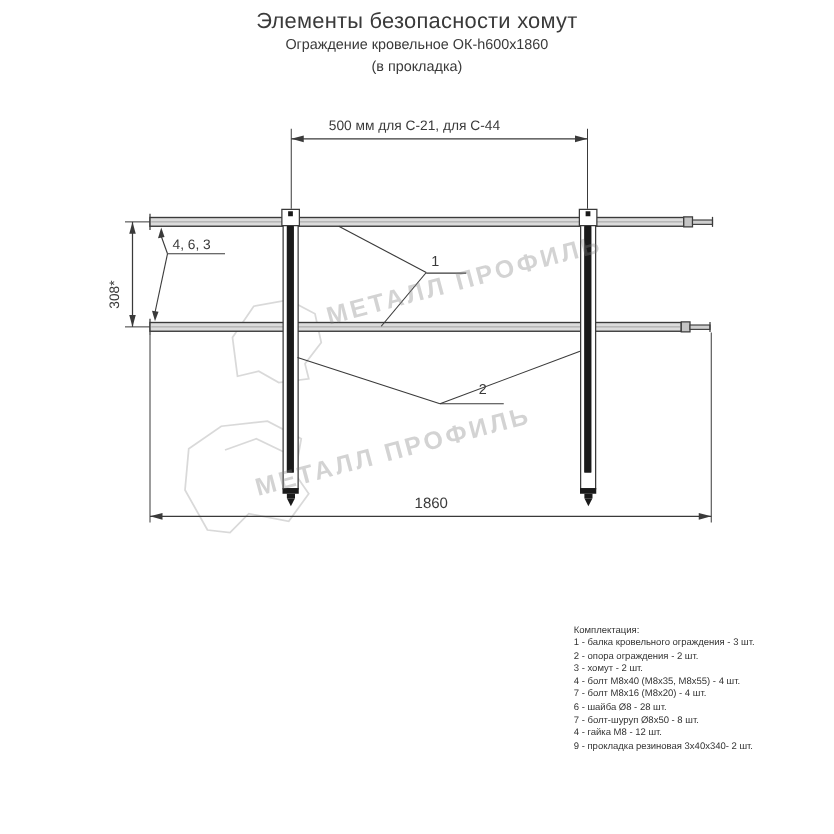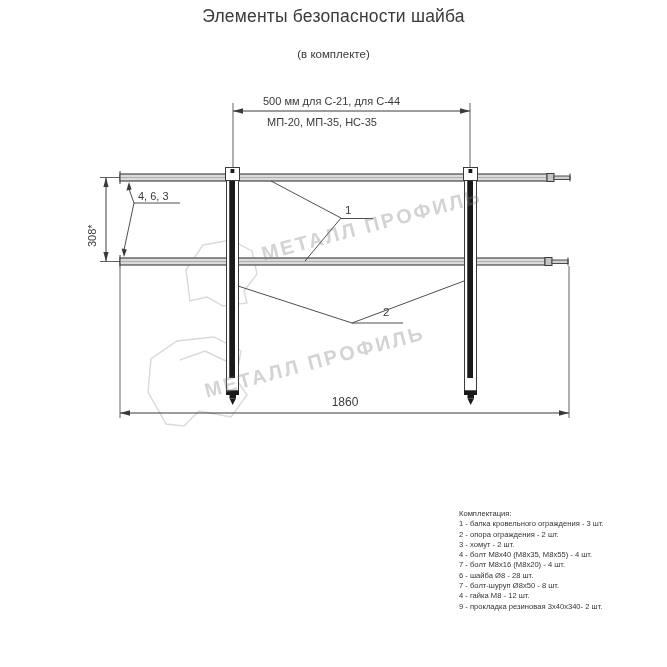--- a/index.html
+++ b/index.html
@@ -35,29 +35,30 @@
   .lbl-1{left:345px;top:204px;font-size:11.5px;}
   .lbl-2{left:383px;top:306px;font-size:11.5px;}
   .lbl-308{left:86px;top:247px;transform:rotate(-90deg);transform-origin:0 0;}
   .lbl-1860{left:323px;top:395px;width:44px;text-align:center;font-size:12px;}
   
   .wm{position:absolute;white-space:nowrap;font-size:20px;letter-spacing:2.5px;font-weight:700;
       color:rgba(130,130,130,.35);transform:rotate(-15deg);transform-origin:0 50%;}
   .wm1{left:262px;top:243px;}
   .wm2{left:205px;top:380px;}
   
-  .parts{position:absolute;left:459px;top:499px;font-size:7.6px;line-height:10.3px;color:#333;margin-top:10px;}
+  .parts{position:absolute;left:459px;top:499px;font-size:7.6px;line-height:10.3px;color:#333;}
 </style>
 </head>
 <body>
 
 <div class="page">
 
-  <div class="title">Элементы безопасности шайба</div>
-  <div class="note">(в комплекте)</div>
+  <div class="title">Элементы безопасности хомут</div>
+  <div class="subtitle">Ограждение кровельное ОК-h600х1860</div>
+  <div class="note">(в прокладка)</div>
 
   <svg class="draw" width="667" height="667" aria-hidden="true">
     <path class="wmshape" d="M190,301 L186,270 L203,245 L231,240 L252,251 L257,274 L244,291 L247,303 L223,306 L207,297 Z"></path>
     <path class="wmshape" d="M166,424 L148,392 L151,359 L177,341 L214,337 L241,351 L236,379 L247,395 L231,417 L199,411 L184,426 Z"></path>
     <path class="wmshape" d="M180,360 L205,351 L228,362"></path>
   </svg>
 
   <svg class="draw" width="667" height="667">
 
     <g>
@@ -140,21 +141,20 @@
       <polygon class="ar" points="129,182 126.4,190.5 131.6,189.6"></polygon>
       <polygon class="ar" points="124,257 121.6,248.6 126.8,249.4"></polygon>
     </g>
   </svg>
 
   <div class="wm wm1">МЕТАЛЛ ПРОФИЛЬ</div>
   <div class="wm wm2">МЕТАЛЛ ПРОФИЛЬ</div>
 
   <div class="lbl dim-top-1">500 мм для С-21, для С-44</div>
   <div class="lbl dim-top-2">
-    <div>МП-20, МП-35, НС-35</div>
   </div>
   <div class="lbl lbl-468">4, 6, 3</div>
   <div class="lbl lbl-308">308*</div>
   <div class="lbl lbl-1">1</div>
   <div class="lbl lbl-2">2</div>
   <div class="lbl lbl-1860">1860</div>
 
   <div class="parts">
     <div>Комплектация:</div>
     <div>1 - балка кровельного ограждения - 3 шт.</div>

